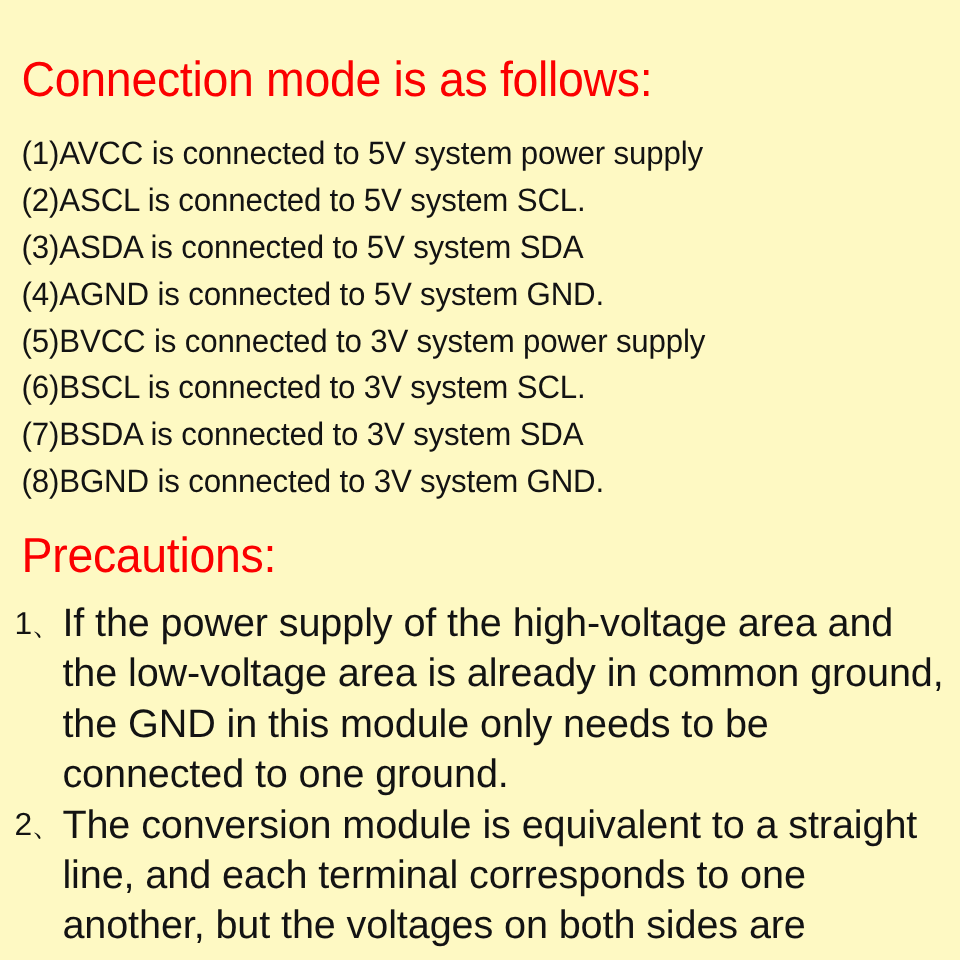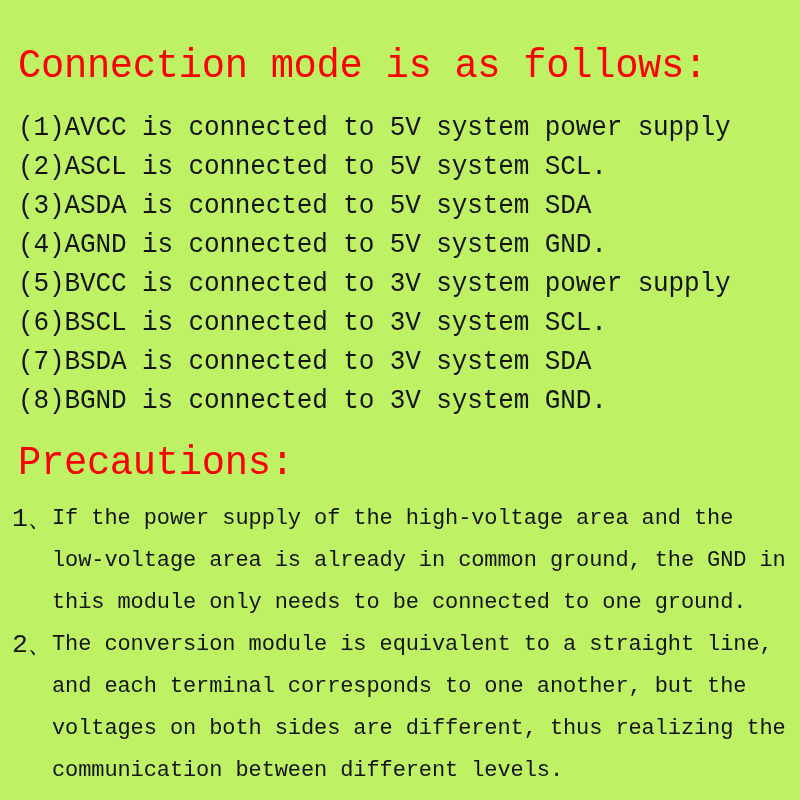--- a/index.html
+++ b/index.html
@@ -13,23 +13,22 @@
     overflow: hidden;
     font-family: "Liberation Sans", "DejaVu Sans", sans-serif;
     color: #131313;
     -webkit-font-smoothing: antialiased;
   }
 
   .page {
     position: relative;
     width: 800px;
     height: 800px;
-    background: #bef264;
+    background: #fef9c3;
     box-sizing: border-box;
-    font-family: Liberation Mono, monospace;
   }
 
   
   .heading {
     color: #fb0000;
     font-size: 41px;
     font-weight: 400;
     line-height: 1.0;
     letter-spacing: -0.3px;
     white-space: nowrap;
@@ -88,21 +87,21 @@
     flex: 0 0 auto;
     width: 40px;
     font-size: 26.5px;
     line-height: 42px;
     color: #131313;
     letter-spacing: -1px;
   }
 
   #precautions-list .prec-text {
     flex: 1 1 auto;
-    font-size: 22px;
+    font-size: 33px;
     line-height: 42px;
     color: #131313;
     letter-spacing: -0.1px;
     text-align: left;
     hyphens: none;
   }
 </style>
 </head>
 <body>
 

